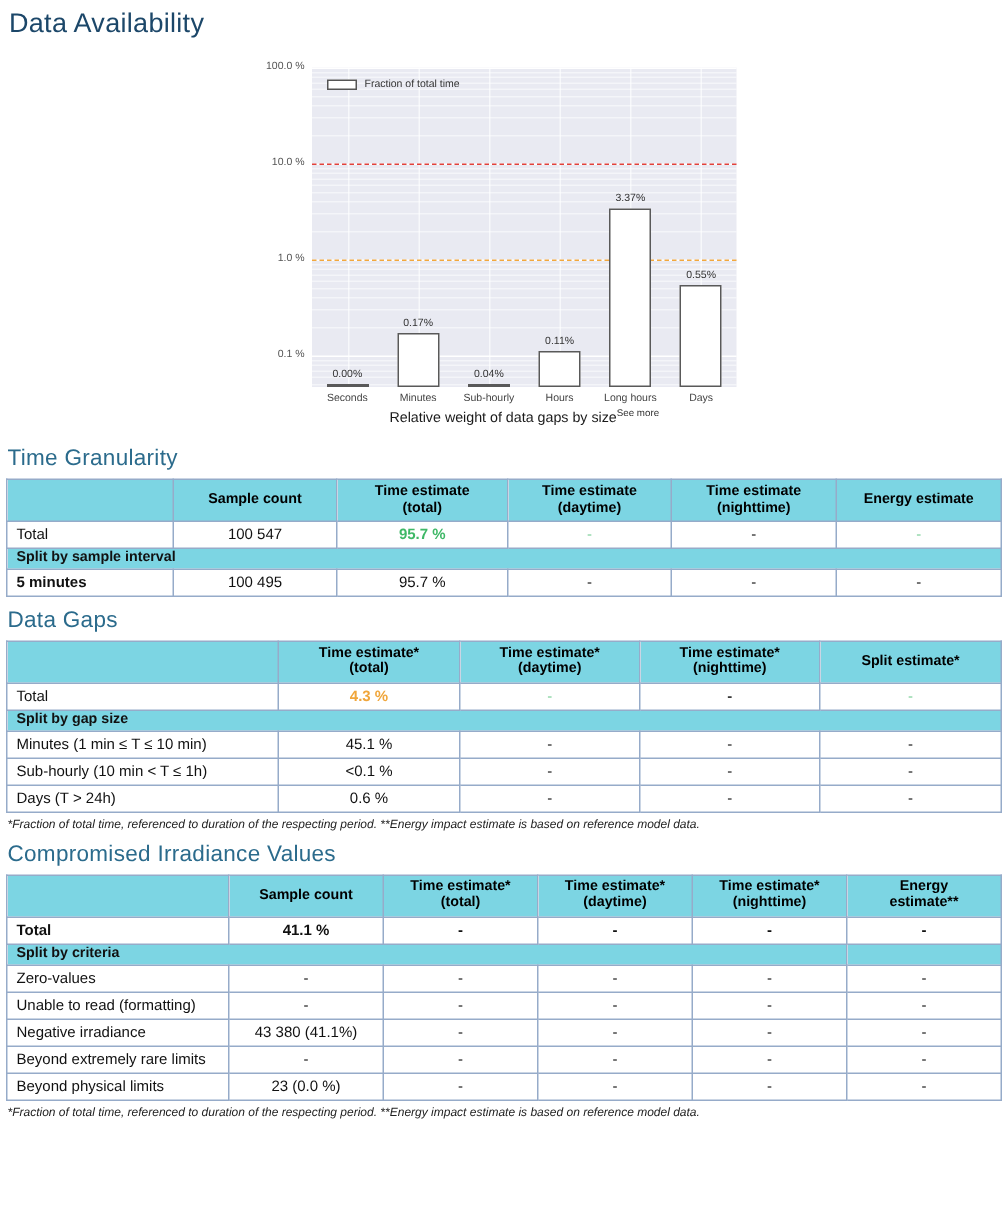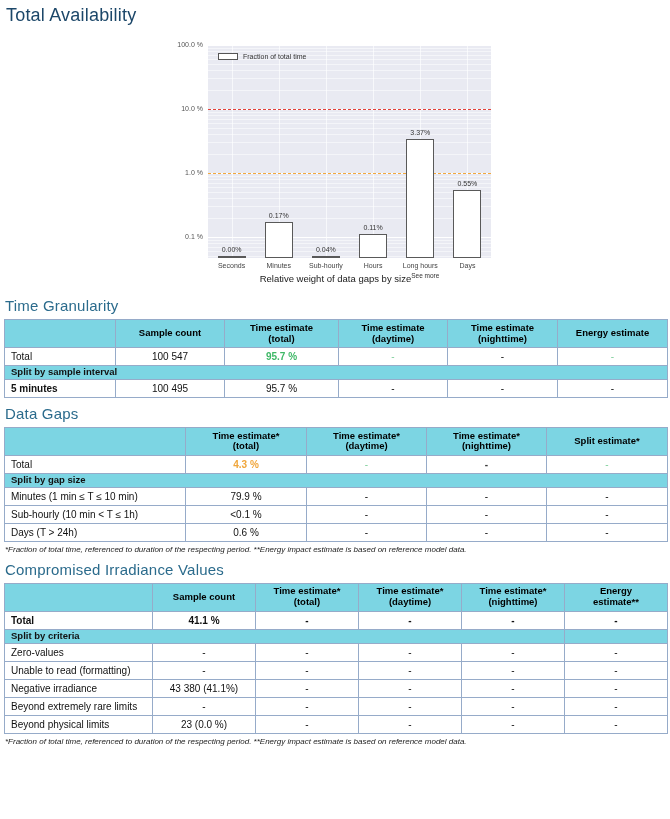--- a/index.html
+++ b/index.html
@@ -42,21 +42,21 @@
   .c-greenlight{color:#7fd09b;}
   .c-orange{color:#f0a63b;font-weight:bold;}
   .c-dark{color:#3a3a3a;font-weight:bold;}
   .footnote{font-size:8px;font-style:italic;color:#222;margin:3px 0 5px 1px;}
 </style>
 </head>
 <body>
 
 <div class="page">
 
-  <h1>Total Availability</h1>
+  <h1>Data Availability</h1>
 
   <div class="chart-wrap" id="chartwrap">
     <div class="chart-title">Relative impact of gaps by size</div>
     <div class="plot" id="plot">
       <div class="legend">
         <span class="legend-swatch"></span>
         <span class="legend-label">Fraction of total time</span>
       </div>
     <div class="gl-h major" style="top: 0px;"></div>
         <div class="gl-h major" style="top: 64px;"></div>
@@ -222,21 +222,21 @@
             <td class="c-orange">4.3 %</td>
             <td class="c-greenlight">-</td>
             <td class="c-dark">-</td>
             <td class="c-greenlight">-</td>
           </tr>
           <tr class="section">
             <td colspan="5">Split by gap size</td>
           </tr>
           <tr>
             <td>Minutes (1 min ≤ T ≤ 10 min)</td>
-            <td>79.9 %</td>
+            <td>45.1 %</td>
             <td>-</td>
             <td>-</td>
             <td>-</td>
           </tr>
           <tr>
             <td>Sub-hourly (10 min &lt; T ≤ 1h)</td>
             <td>&lt;0.1 %</td>
             <td>-</td>
             <td>-</td>
             <td>-</td>

